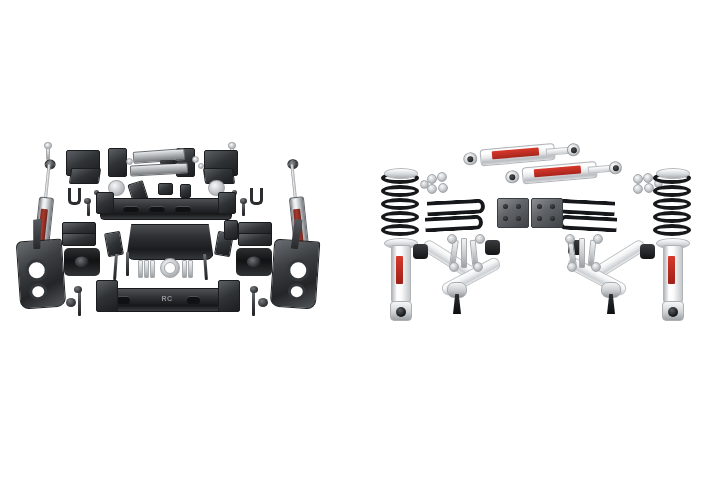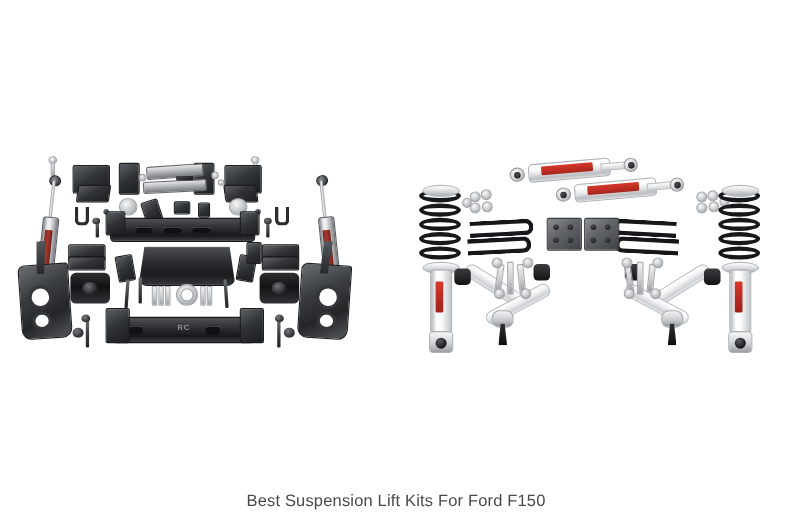--- a/index.html
+++ b/index.html
@@ -553,17 +553,14 @@
         <div class="part bolt" style="left:214px;top:98px;width:4px;height:28px;"></div>
         <div class="part bolt" style="left:224px;top:100px;width:4px;height:24px;transform:rotate(6deg);"></div>
         <div class="part washer" style="left:200px;top:94px;width:8px;height:8px;"></div>
         <div class="part washer" style="left:228px;top:94px;width:8px;height:8px;"></div>
         <div class="part washer" style="left:202px;top:122px;width:8px;height:8px;"></div>
         <div class="part washer" style="left:226px;top:122px;width:8px;height:8px;"></div>
       </div>
     </div>
   </div>
 
-  <div class="caption-bar">
-    <div class="caption-text">Best Suspension Lift Kits For Ford F150</div>
-  </div>
 
 </div>
 
 </body></html>

